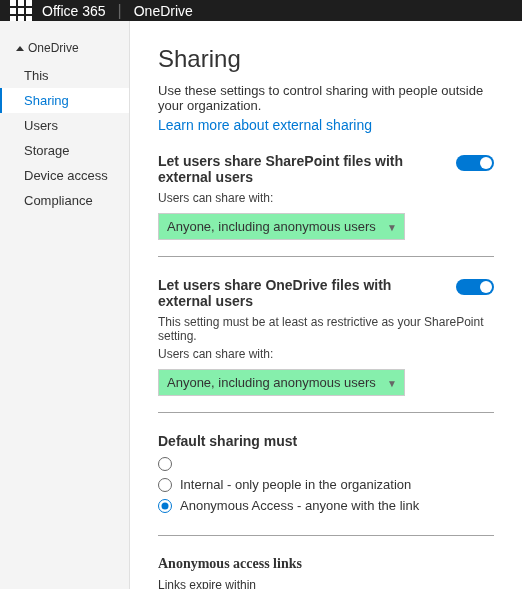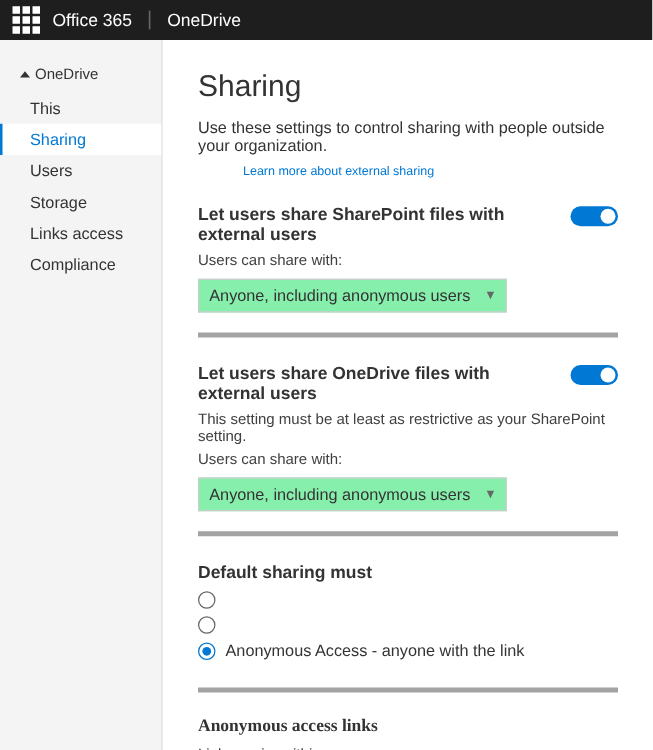--- a/index.html
+++ b/index.html
@@ -1,21 +1,21 @@
 <!DOCTYPE html>
 <html><head>
   <meta charset="utf-8">
   <style>
     * { box-sizing: border-box; margin: 0; padding: 0; }
     body { font-family: 'Segoe UI', Arial, sans-serif; font-size: 13px; color: #333; background: #fff; width: 522px; height: 600px; overflow: hidden; }
 
     
     .topbar {
       background: #1e1e1e;
-      height: 32px;
+      height: 21px;
       display: flex;
       align-items: center;
       padding: 0 10px;
       gap: 10px;
     }
     .topbar-waffle {
       display: grid;
       grid-template-columns: repeat(3, 6px);
       grid-template-rows: repeat(3, 6px);
       gap: 2px;
@@ -97,29 +97,28 @@
       margin-bottom: 10px;
     }
     .page-desc {
       font-size: 13px;
       color: #333;
       margin-bottom: 4px;
     }
     .learn-more {
       color: #0078d4;
       text-decoration: none;
-      font-size: 10px;
-      margin-left: 36px;
+      font-size: 14px;
     }
 
     
     .section {
       margin-top: 20px;
       padding-bottom: 16px;
-      border-bottom: 4px solid #a3a3a3;
+      border-bottom: 1px solid #a3a3a3;
     }
     .section:last-child { border-bottom: none; }
 
     .section-header {
       display: flex;
       align-items: flex-start;
       justify-content: space-between;
       margin-bottom: 6px;
     }
     .section-title {
@@ -252,21 +251,21 @@
 
   <div class="sidebar">
     <div class="sidebar-section-title">
       <span class="chevron-up"></span>
       <span>OneDrive</span>
     </div>
     <div class="sidebar-item">This</div>
     <div class="sidebar-item active">Sharing</div>
     <div class="sidebar-item">Users</div>
     <div class="sidebar-item">Storage</div>
-    <div class="sidebar-item">Links access</div>
+    <div class="sidebar-item">Device access</div>
     <div class="sidebar-item">Compliance</div>
   </div>
 
   <div class="main">
     <div class="page-title">Sharing</div>
     <p class="page-desc">Use these settings to control sharing with people outside your organization.</p>
     <a class="learn-more" href="#">Learn more about external sharing</a>
 
     
     <div class="section">
@@ -313,20 +312,21 @@
 
     
     <div class="section">
       <div class="section-title" style="margin-bottom:8px;">Default sharing must</div>
       <div class="radio-group">
         <label class="radio-item">
           <div class="radio-input"></div>
         </label>
         <label class="radio-item">
           <div class="radio-input"></div>
+          <span>Internal - only people in the organization</span>
         </label>
         <label class="radio-item">
           <div class="radio-input checked"></div>
           <span>Anonymous Access - anyone with the link</span>
         </label>
       </div>
     </div>
 
     
     <div class="section">

